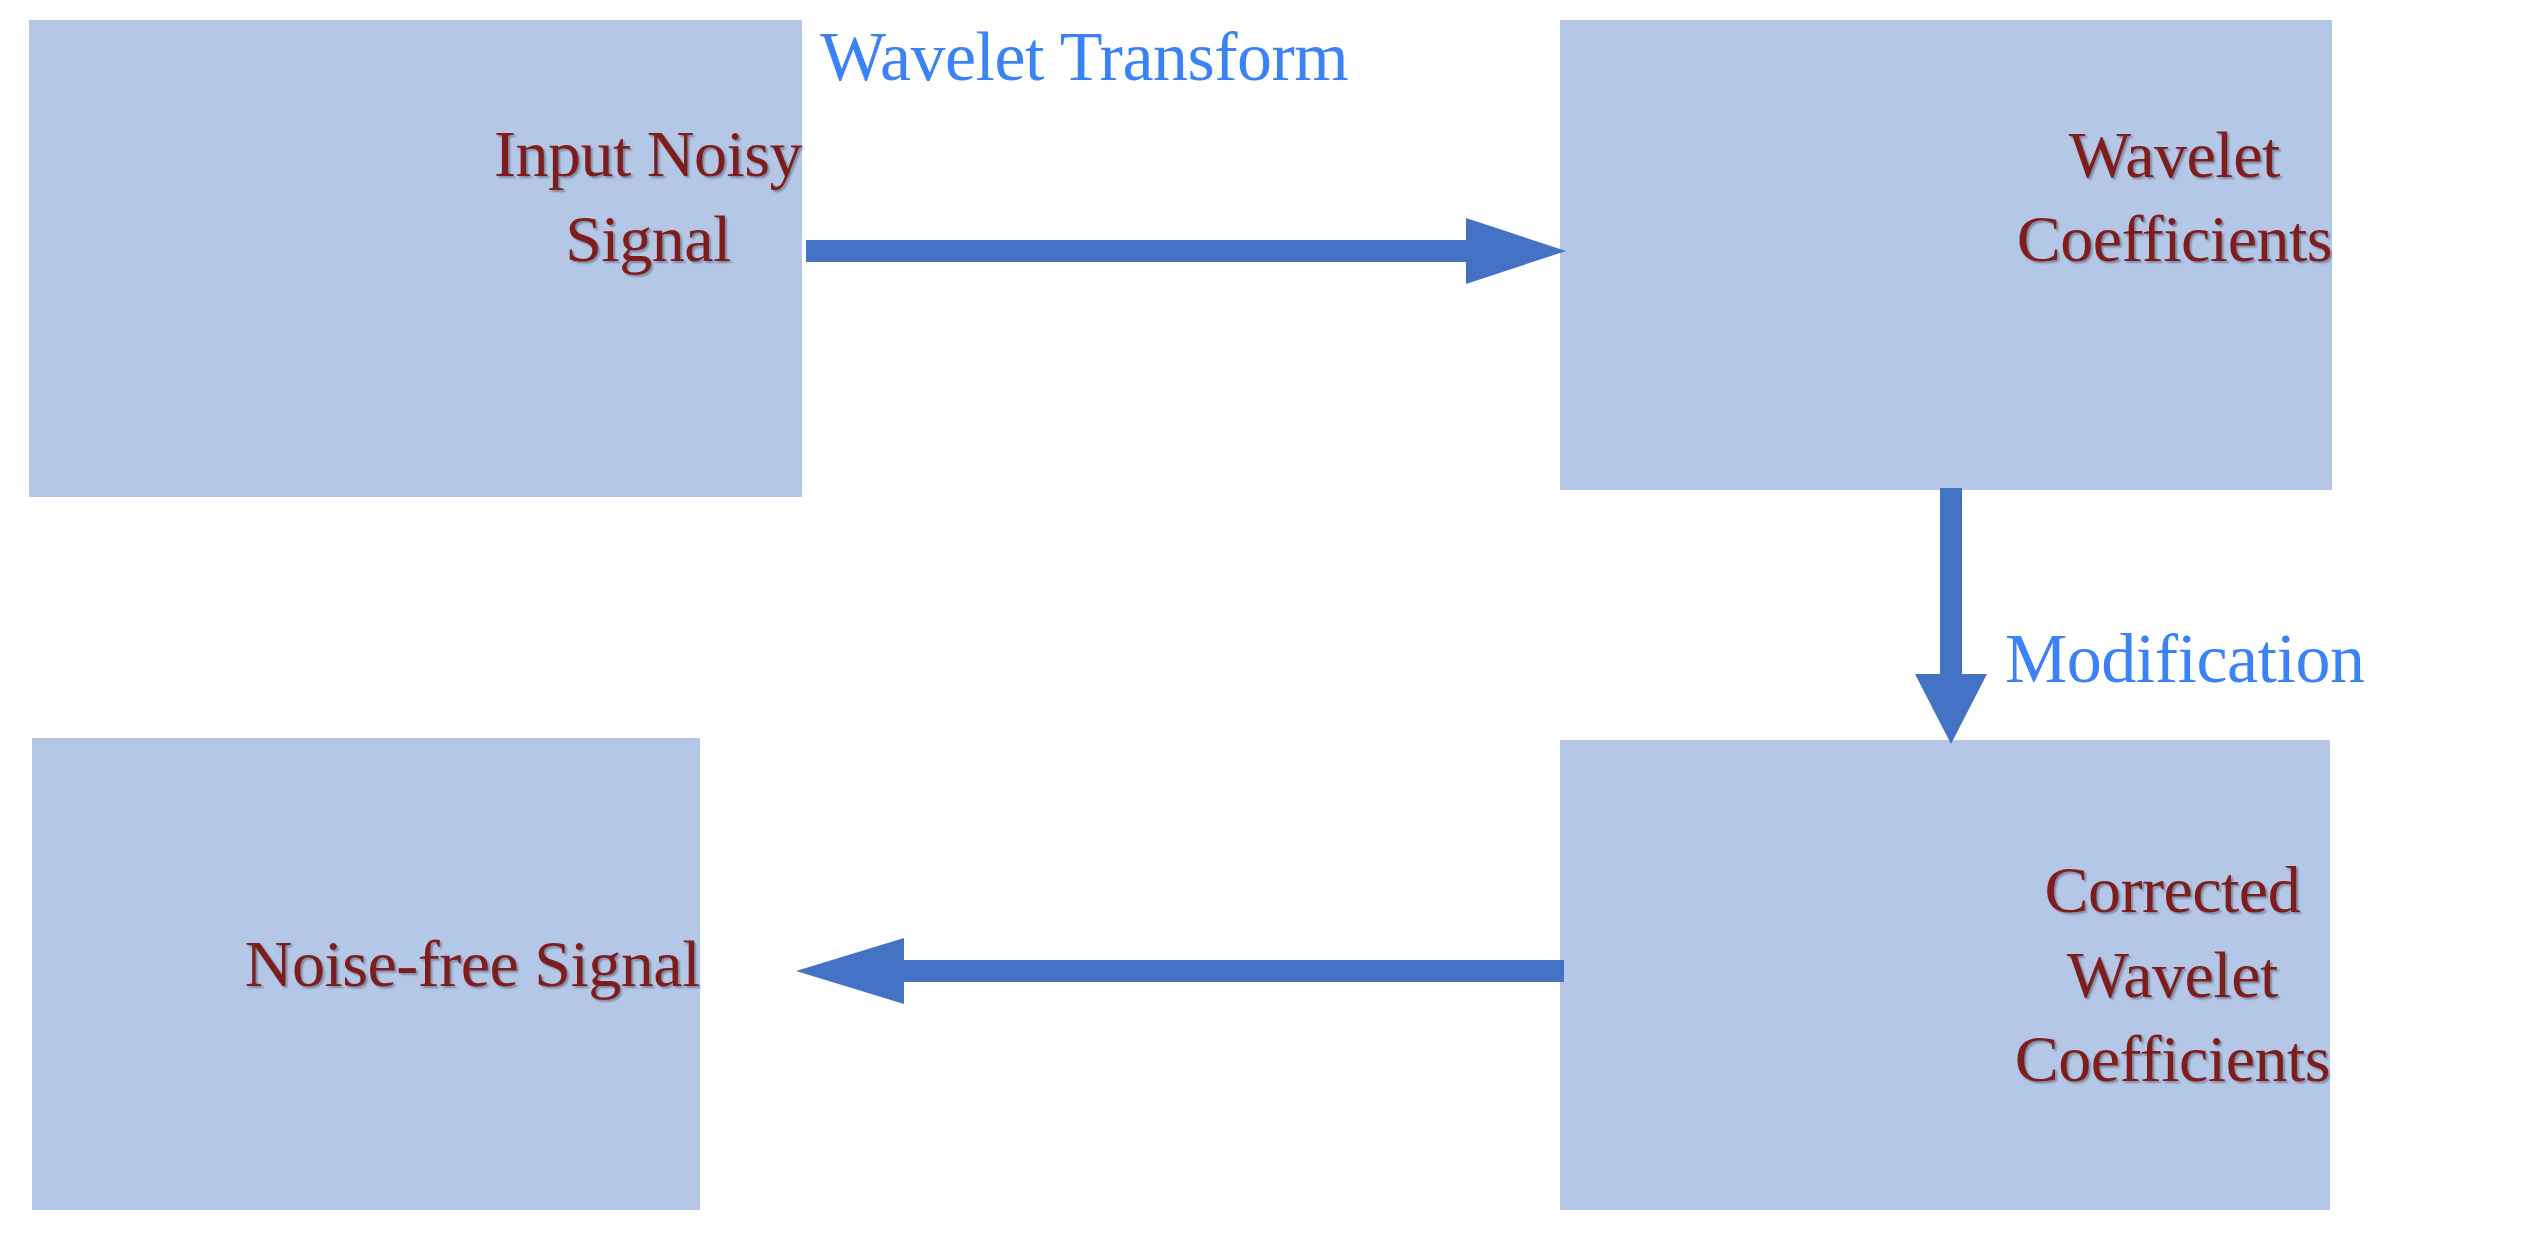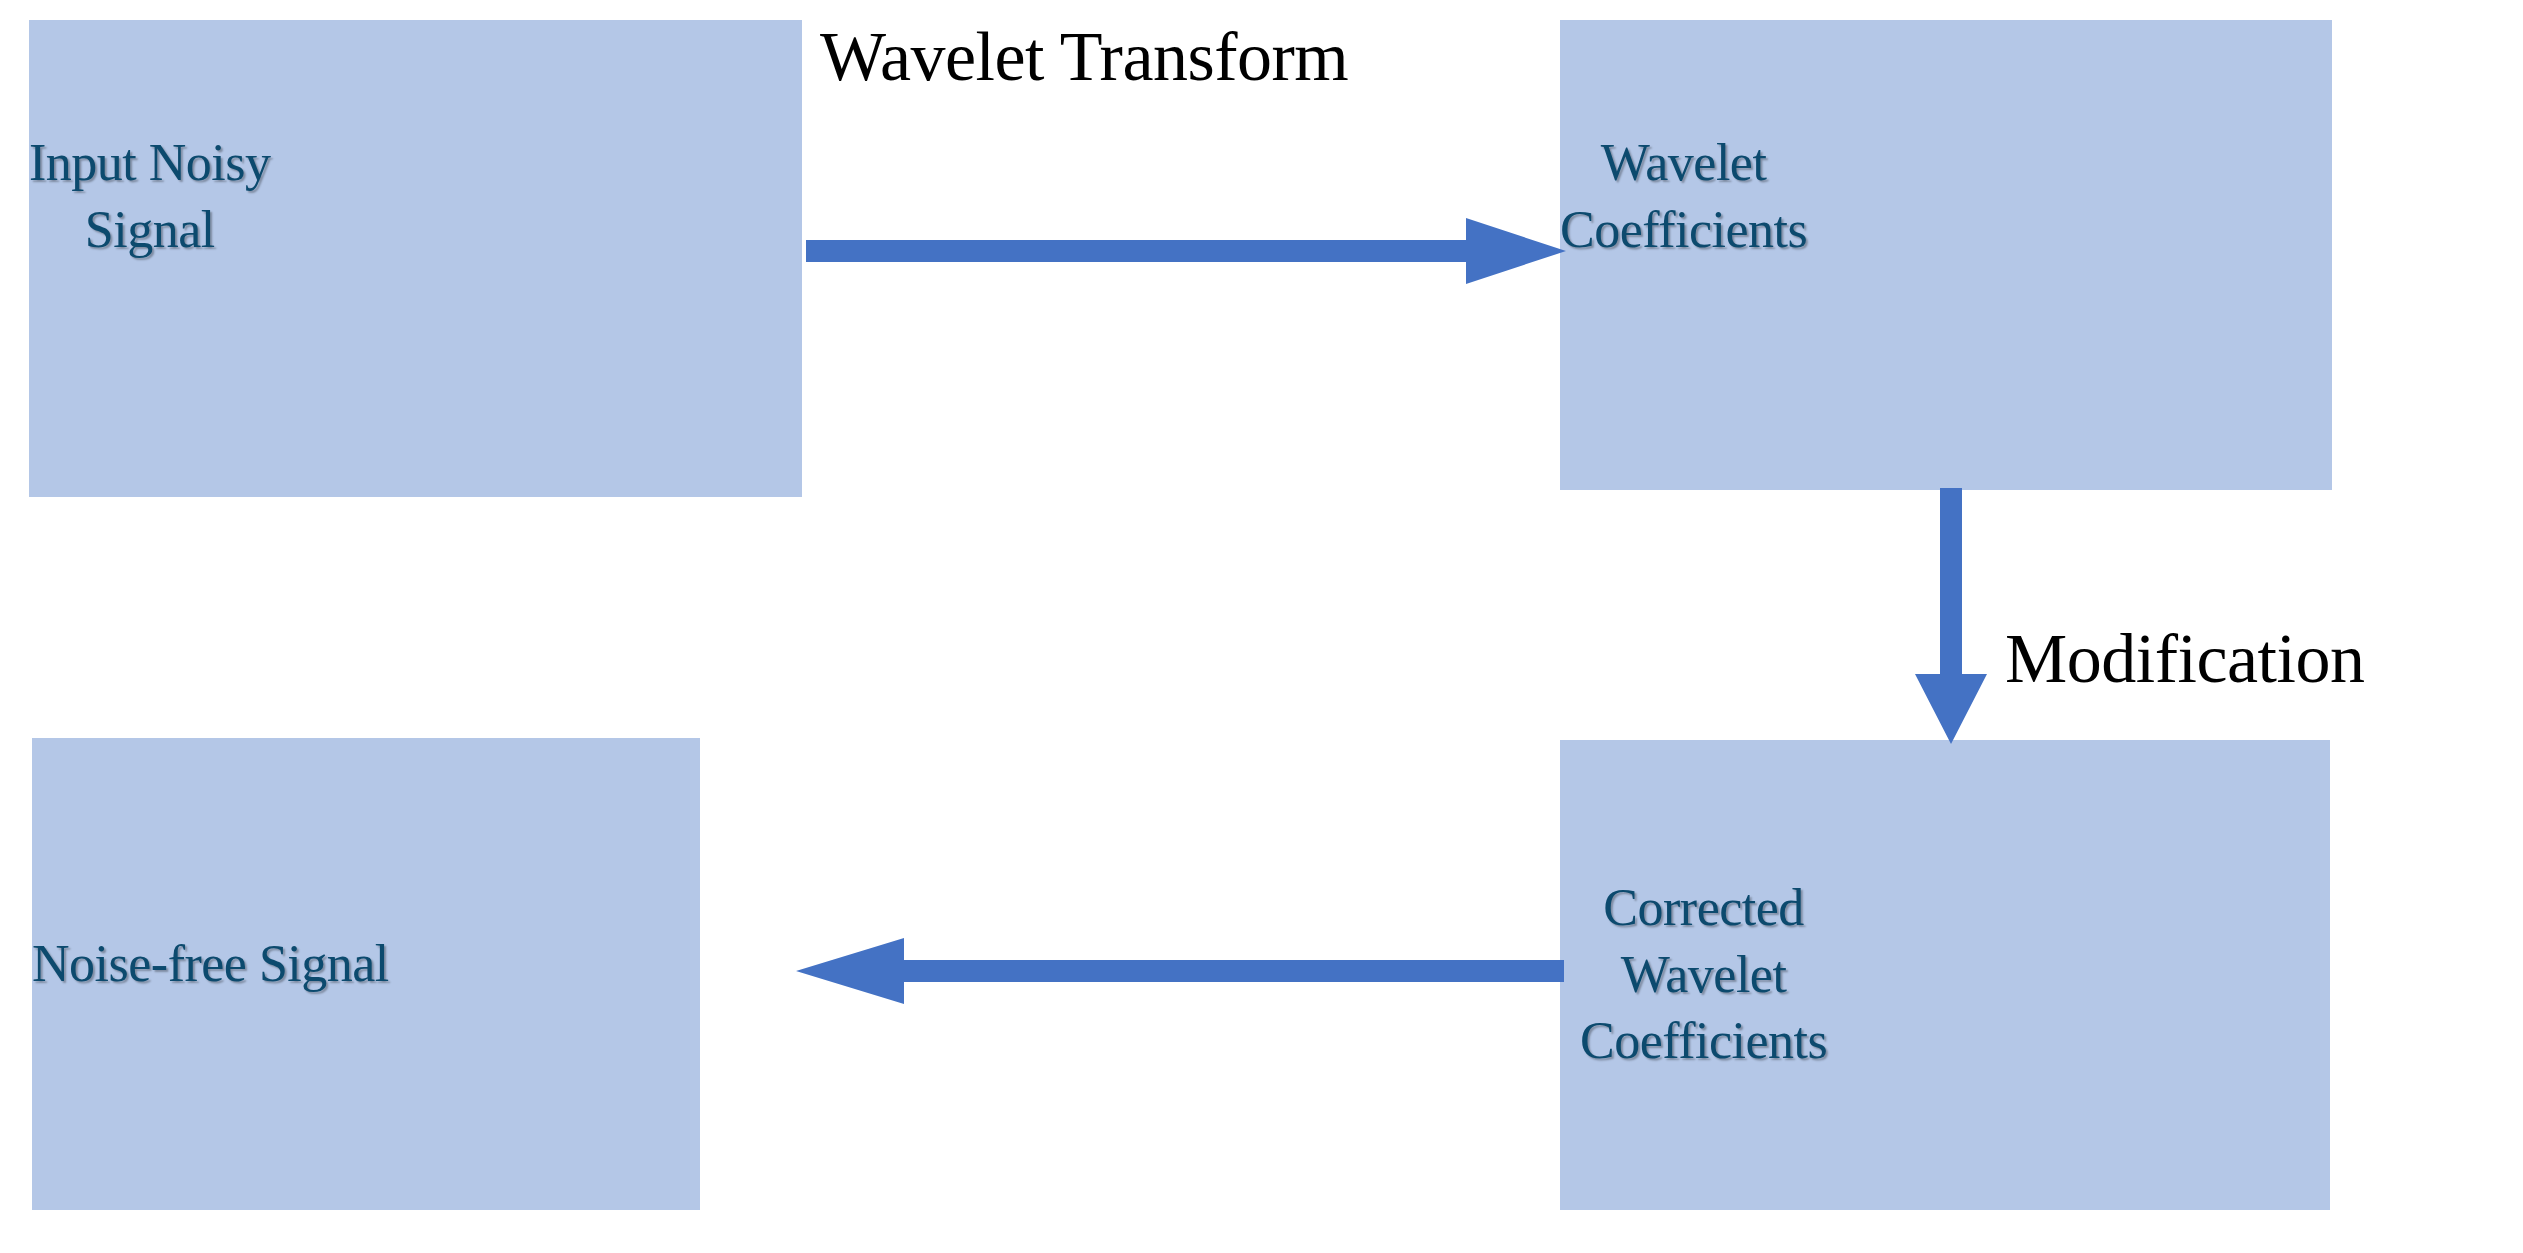--- a/index.html
+++ b/index.html
@@ -15,26 +15,26 @@
     overflow: hidden;
     font-family: "Liberation Serif", "DejaVu Serif", serif;
   }
 
   
   .node {
     position: absolute;
     background: #b4c7e7;
     display: flex;
     flex-direction: column;
-    align-items: flex-start;
+    align-items: flex-end;
     justify-content: center;
     box-sizing: border-box;
-    color: #0c4a6e;
+    color: #7f1d1d;
     font-family: "Liberation Serif", "DejaVu Serif", serif;
-    font-size: 52px;
+    font-size: 66px;
     line-height: 1.28;
     text-align: center;
     text-shadow: 2px 2px 2px rgba(0,0,0,0.30);
     letter-spacing: -0.5px;
   }
   .node .line { display: block; white-space: nowrap; }
 
   #node-input-noisy-signal { left: 29px;   top: 20px;  width: 773px; height: 477px; }
   #node-wavelet-coefficients { left: 1560px; top: 20px;  width: 772px; height: 470px; }
   #node-noise-free-signal   { left: 32px;   top: 738px; width: 668px; height: 472px; }
@@ -42,21 +42,21 @@
 
   
   #node-input-noisy-signal .textblock { transform: translateY(-62px); }
   #node-wavelet-coefficients .textblock { transform: translateY(-58px); }
   #node-noise-free-signal .textblock { transform: translateY(-10px); }
   #node-corrected-wavelet-coefficients .textblock { transform: translateY(0px); }
 
   
   .edge-label {
     position: absolute;
-    color: #000000;
+    color: #3b82f6;
     font-family: "Liberation Serif", "DejaVu Serif", serif;
     font-size: 70px;
     line-height: 1;
     white-space: nowrap;
     letter-spacing: -0.5px;
   }
   #label-wavelet-transform { left: 820px; top: 22px; }
   #label-inverse-transform { left: 846px; top: 762px; }
   #label-modification      { left: 2005px; top: 624px; }
 

